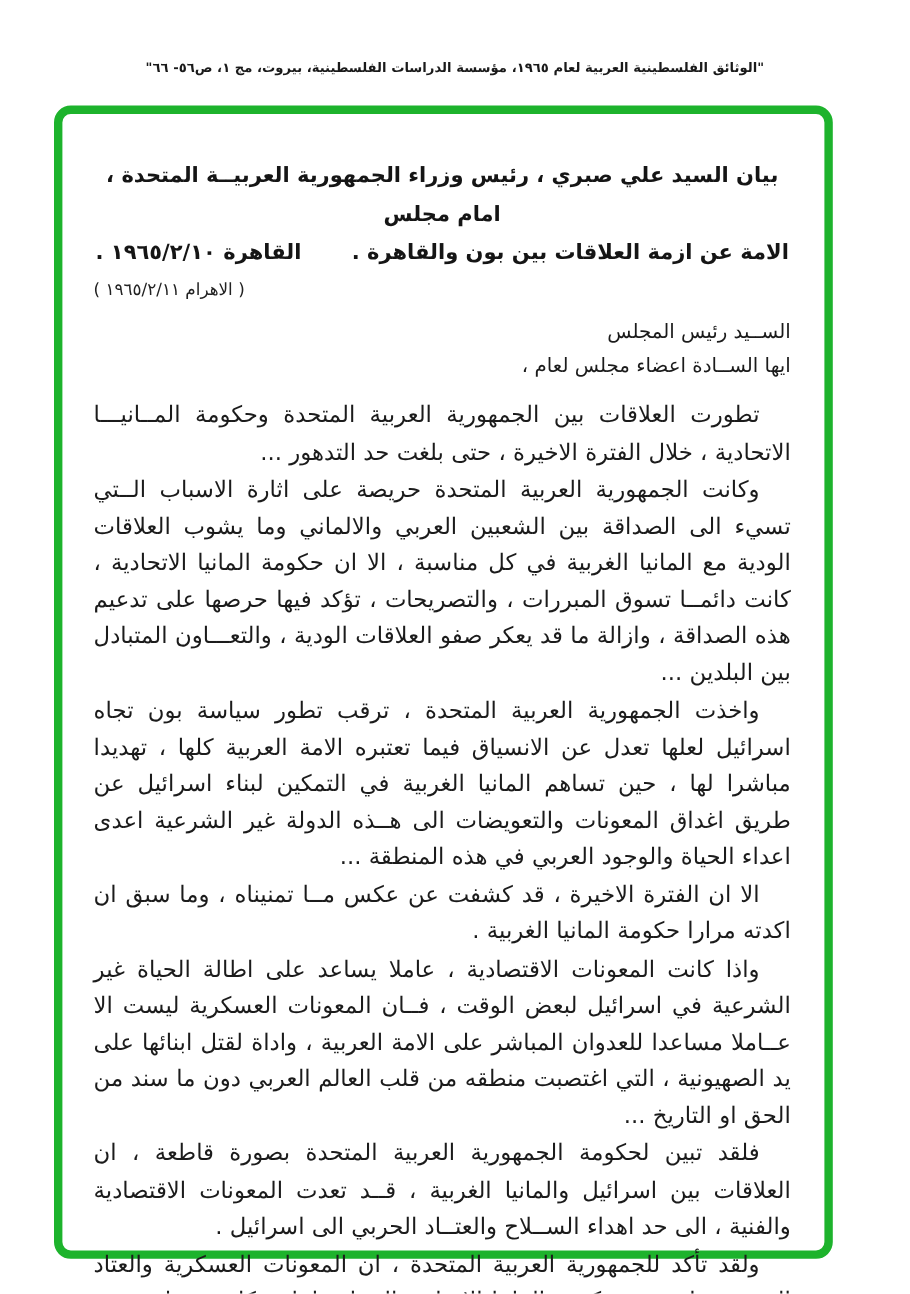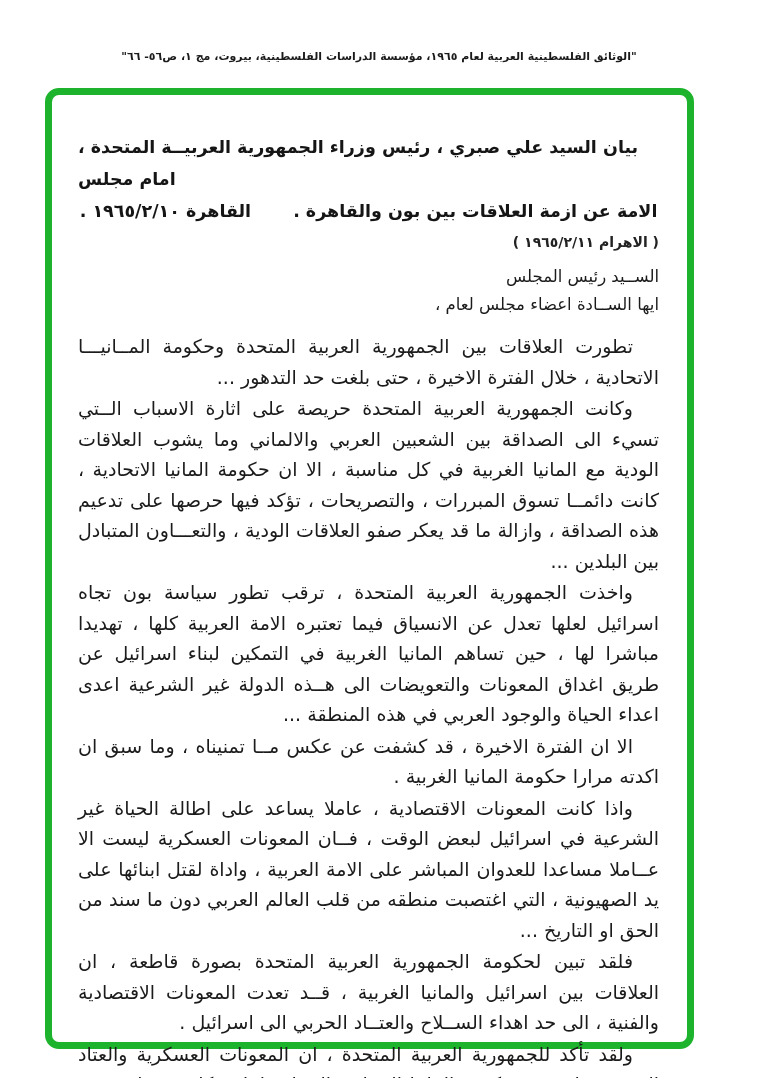--- a/index.html
+++ b/index.html
@@ -51,38 +51,37 @@
   }
   .doc-content {
     position: absolute;
     top: 36px;
     right: 28px;
     left: 26px;
     direction: rtl;
     color: #1b1b1b;
   }
   .doc-heading {
-    text-align: left;
+    text-align: center;
     font-size: 17.5px;
     font-weight: bold;
     line-height: 32px;
     color: #151515;
   }
   .doc-heading-line2 {
     display: flex;
     justify-content: center;
     gap: 42px;
   }
   .doc-subheading {
-    text-align: right;
+    text-align: left;
     font-size: 14px;
     line-height: 30px;
     margin-bottom: 6px;
     color: #222222;
-    font-weight: bold;
   }
   .salutation {
     font-size: 16.5px;
     line-height: 28px;
     margin-bottom: 12px;
   }
   .salutation div { margin: 0; }
   .body-text p {
     margin: 0 0 1px 0;
     font-size: 19px;

